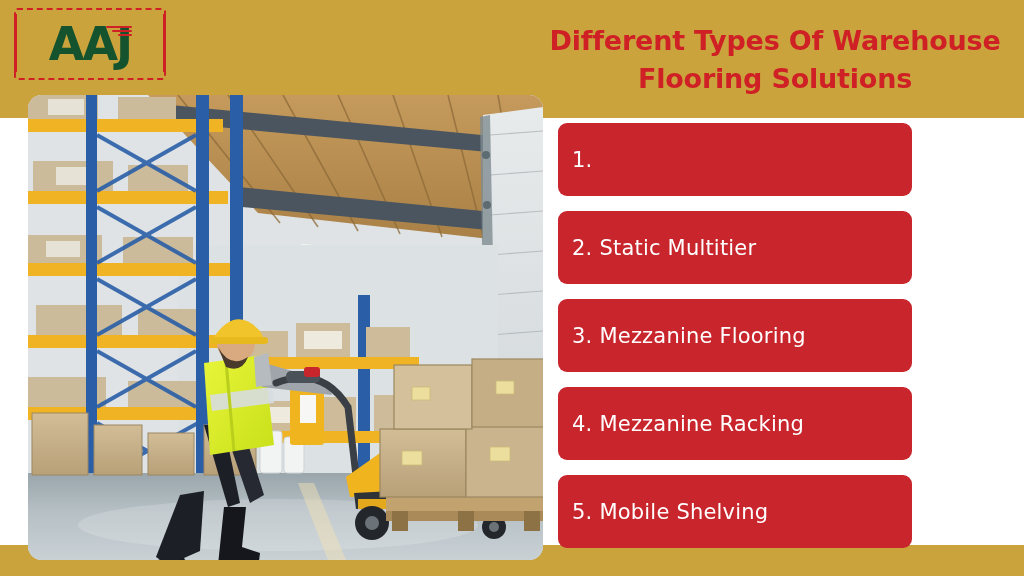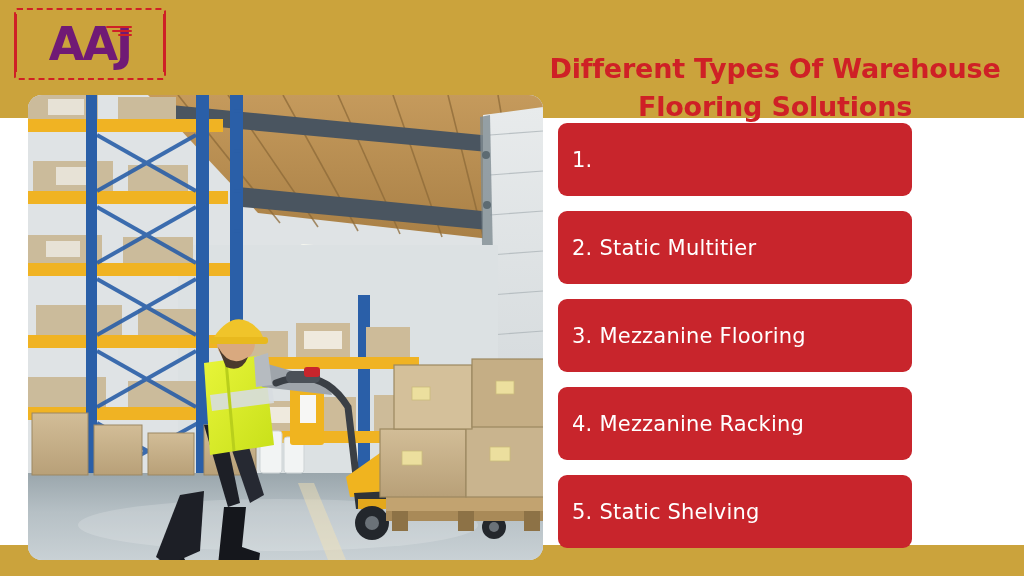--- a/index.html
+++ b/index.html
@@ -40,21 +40,21 @@
     width:3px; height:58px; background:#cf2026;
   }
   .logo-text{
     position:absolute;
     left:0; right:0; top:50%;
     transform:translateY(-50%);
     text-align:center;
     font-size:46px;
     font-weight:bold;
     letter-spacing:-2px;
-    color:#701a75;
+    color:#14532d;
     font-family:"DejaVu Sans", sans-serif;
     line-height:1;
   }
   .logo-speed{
     position:absolute;
     right:34px; top:18px;
     width:26px; height:12px;
     z-index:2;
   }
   .logo-speed i{
@@ -74,21 +74,20 @@
     left:540px; top:22px;
     width:470px;
     text-align:center;
     color:#cf2026;
     font-size:27px;
     font-weight:bold;
     line-height:1.42;
     letter-spacing:-0.2px;
     z-index:6;
     font-family:"DejaVu Sans", sans-serif;
-    margin-top:28px;
   }
 
   
   .photo{
     position:absolute;
     left:28px; top:95px;
     width:515px; height:465px;
     border-radius:14px;
     overflow:hidden;
     z-index:4;
@@ -387,15 +386,15 @@
   <div class="list-item">
     <span class="num">3.</span>
     <span>Mezzanine Flooring</span>
   </div>
   <div class="list-item">
     <span class="num">4.</span>
     <span>Mezzanine Racking</span>
   </div>
   <div class="list-item">
     <span class="num">5.</span>
-    <span>Static Shelving</span>
+    <span>Mobile Shelving</span>
   </div>
 </div>
 
 </body></html>

